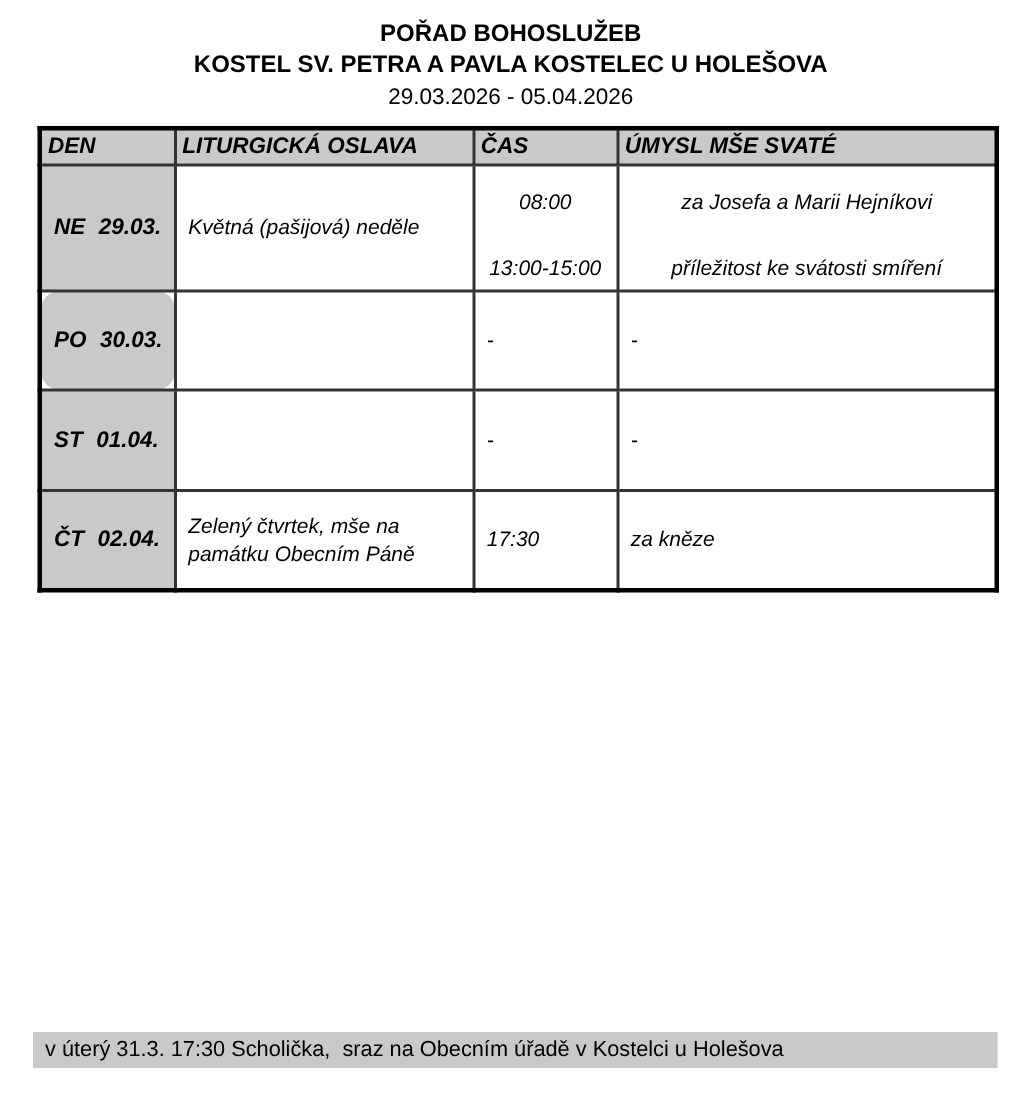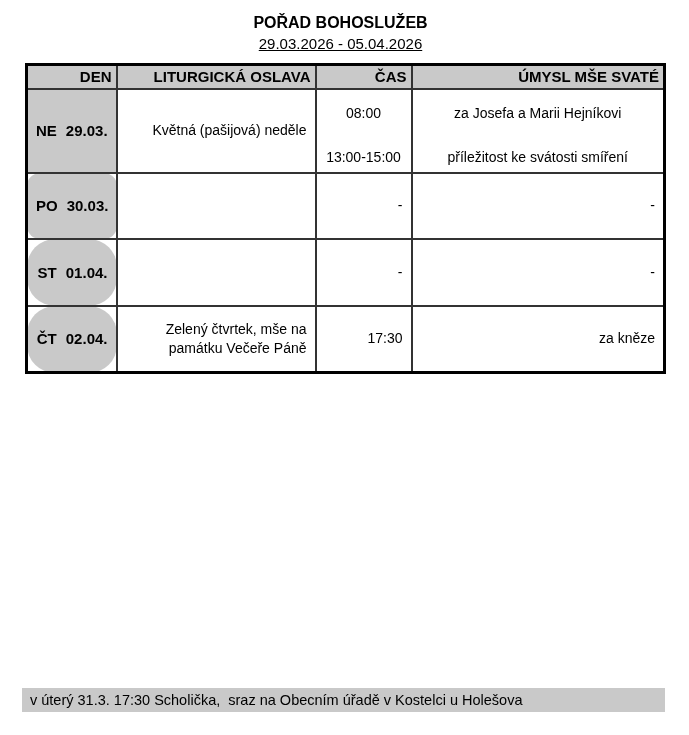--- a/index.html
+++ b/index.html
@@ -30,59 +30,59 @@
   }
   .title-main, .title-sub {
     font-size: 16px;
     font-weight: bold;
     line-height: 21px;
   }
   .title-dates {
     font-size: 15px;
     font-weight: normal;
     line-height: 21px;
-    text-decoration: underline;
   }
   table.schedule {
     border-collapse: collapse;
     table-layout: fixed;
     width: 638px;
     margin: 9px 0 0 25px;
     border: 3px solid var(--border-outer);
   }
   col.c-den   { width: 90px; }
   col.c-oslava{ width: 199px; }
   col.c-cas   { width: 96px; }
   col.c-umysl { width: 253px; }
   th, td {
     border: 2px solid var(--border-inner);
-    text-align: right;
+    text-align: left;
     vertical-align: middle;
     font-size: 14px;
     line-height: 19px;
     padding: 2px 8px;
+    font-style: italic;
   }
   thead th {
     background: var(--cell-shade);
     height: 24px;
     font-size: 15px;
     font-weight: bold;
     padding: 1px 4px;
   }
   td.day-cell {
     background: var(--cell-shade);
     font-weight: bold;
     font-size: 15px;
     white-space: nowrap;
     margin-left: 24px;
   }
   td.day-cell .date { margin-left: 9px; }
   tr.r0 td { height: 84px; }
   tr.r1 td, tr.r2 td { height: 66px; border-radius: 13px; }
-  tr.r3 td, tr.r4 td, tr.r5 td { height: 67px; border-radius: 28px; }
+  tr.r3 td, tr.r4 td, tr.r5 td { height: 67px; }
   tr.r6 td { height: 71px; }
   tr.r7 td { height: 68px; }
   .stack {
     display: flex;
     flex-direction: column;
     justify-content: center;
     align-items: center;
     gap: 25px;
     padding-top: 10px;
   }
@@ -100,20 +100,21 @@
     white-space: pre-wrap;
   }
 </style>
 </head>
 <body>
 
 <div class="page">
 
   <div class="title-block">
     <div class="title-main">POŘAD BOHOSLUŽEB</div>
+    <div class="title-sub">KOSTEL SV. PETRA A PAVLA KOSTELEC U HOLEŠOVA</div>
     <div class="title-dates">29.03.2026 - 05.04.2026</div>
   </div>
 
   <table class="schedule">
     <colgroup>
       <col class="c-den">
         <col class="c-oslava">
         <col class="c-cas">
         <col class="c-umysl">
     </colgroup>
@@ -149,21 +150,21 @@
         <td>-</td>
       </tr>
       <tr class="r3">
         <td class="day-cell"><span>ST</span><span class="date">01.04.</span></td>
         <td></td>
         <td>-</td>
         <td>-</td>
       </tr>
       <tr class="r4">
         <td class="day-cell"><span>ČT</span><span class="date">02.04.</span></td>
-        <td>Zelený čtvrtek, mše na památku Večeře Páně</td>
+        <td>Zelený čtvrtek, mše na památku Obecním Páně</td>
         <td>17:30</td>
         <td>za kněze</td>
       </tr>
     </tbody>
   </table>
 
   <div class="footer-note">v úterý 31.3. 17:30 Scholička,  sraz na Obecním úřadě v Kostelci u Holešova</div>
 
 </div>
 

